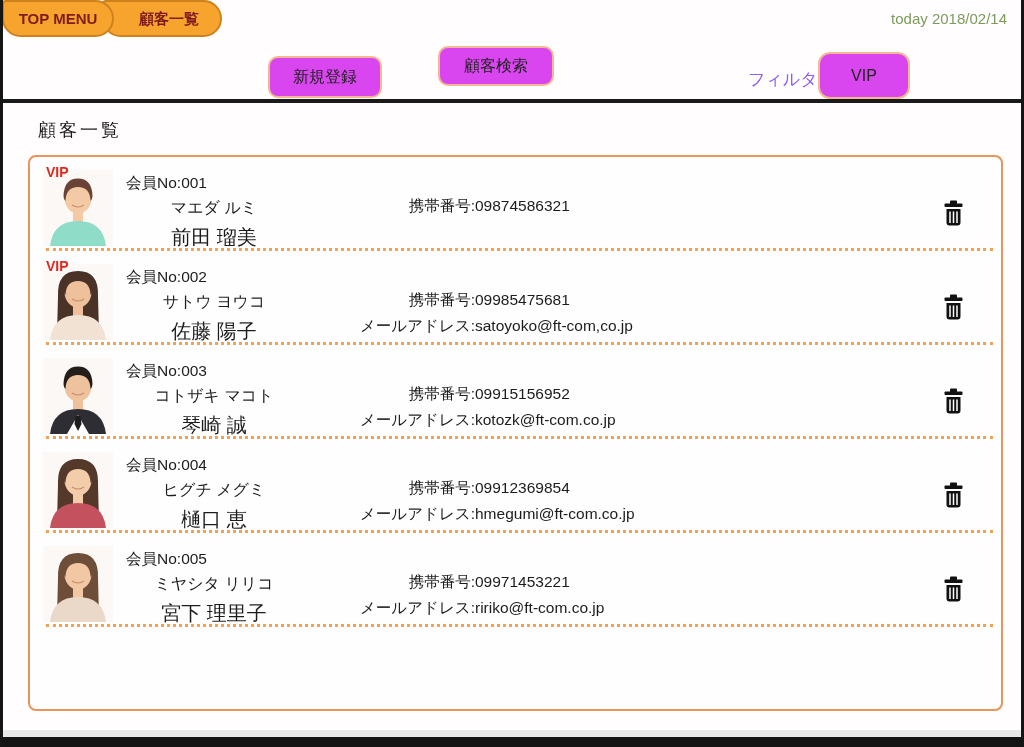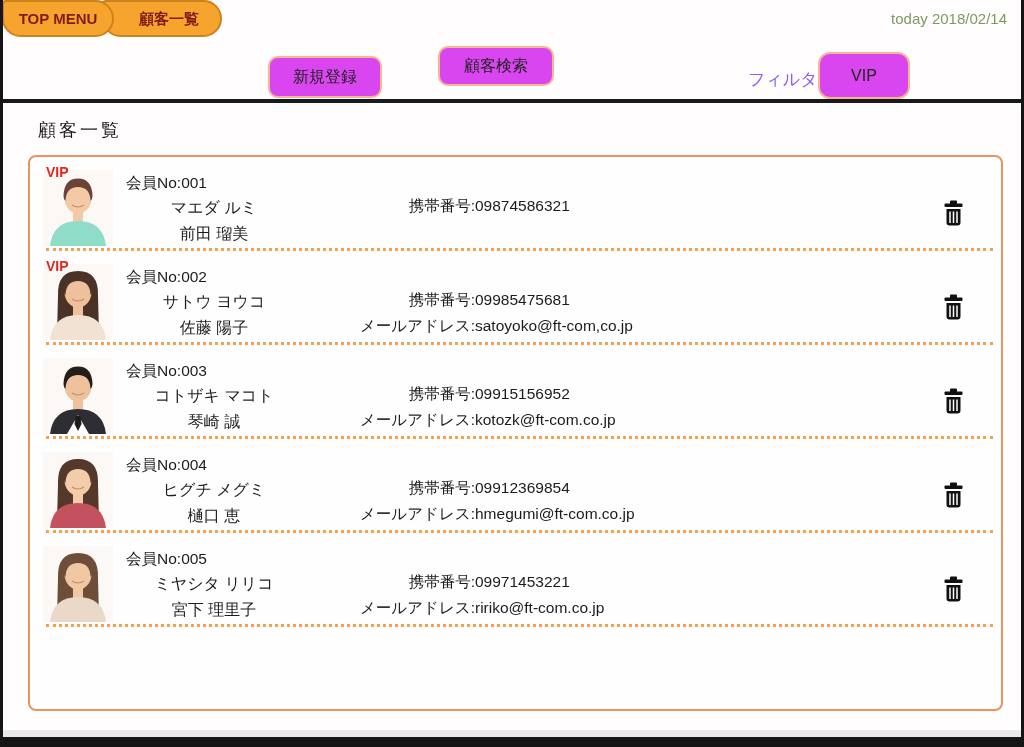--- a/index.html
+++ b/index.html
@@ -33,21 +33,21 @@
   .panel { position: absolute; top: 155px; left: 25px; width: 975px; height: 556px;
            border: 2px solid #e9945c; border-radius: 8px; background: #fffefe; overflow: hidden; }
 
   .row { position: relative; height: 94px; }
   .row::after { content: ""; position: absolute; left: 16px; right: 8px; bottom: 0;
                 border-bottom: 3px dotted #f2a24e; }
   .vip-flag { position: absolute; left: 16px; top: 7px; color: #e0281e; font-weight: bold; font-size: 14px; z-index: 3; }
   .avatar { position: absolute; left: 13px; top: 13px; width: 70px; height: 76px; overflow: hidden; }
   .member-no { position: absolute; left: 96px; top: 16px; font-size: 15.5px; }
   .name-kana  { position: absolute; left: 96px; top: 41px; width: 176px; text-align: center; font-size: 16px; }
-  .name-kanji { position: absolute; left: 96px; top: 67px; width: 176px; text-align: center; font-size: 16px; }
+  .name-kanji { position: absolute; left: 96px; top: 67px; width: 176px; text-align: center; font-size: 20px; }
   .contact-phone { position: absolute; left: 310px; top: 39px; font-size: 15.5px; white-space: nowrap; }
   .contact-email { position: absolute; left: 310px; top: 65px; font-size: 15.5px; white-space: nowrap; }
   .clabel { display: inline-block; width: 135px; text-align: right; }
   .trash-btn { position: absolute; left: 905px; top: 40px; width: 36px; height: 34px; background: transparent;
                border: none; cursor: pointer; display: flex; align-items: center; justify-content: center; }
 
   
   .bottom-gray  { position: absolute; left: 0; right: 0; bottom: 10px; height: 7px; background: #e9e9e9; z-index: 5; }
   .bottom-black { position: absolute; left: 0; right: 0; bottom: 0; height: 10px; background: #141414; z-index: 6; }
 </style>

